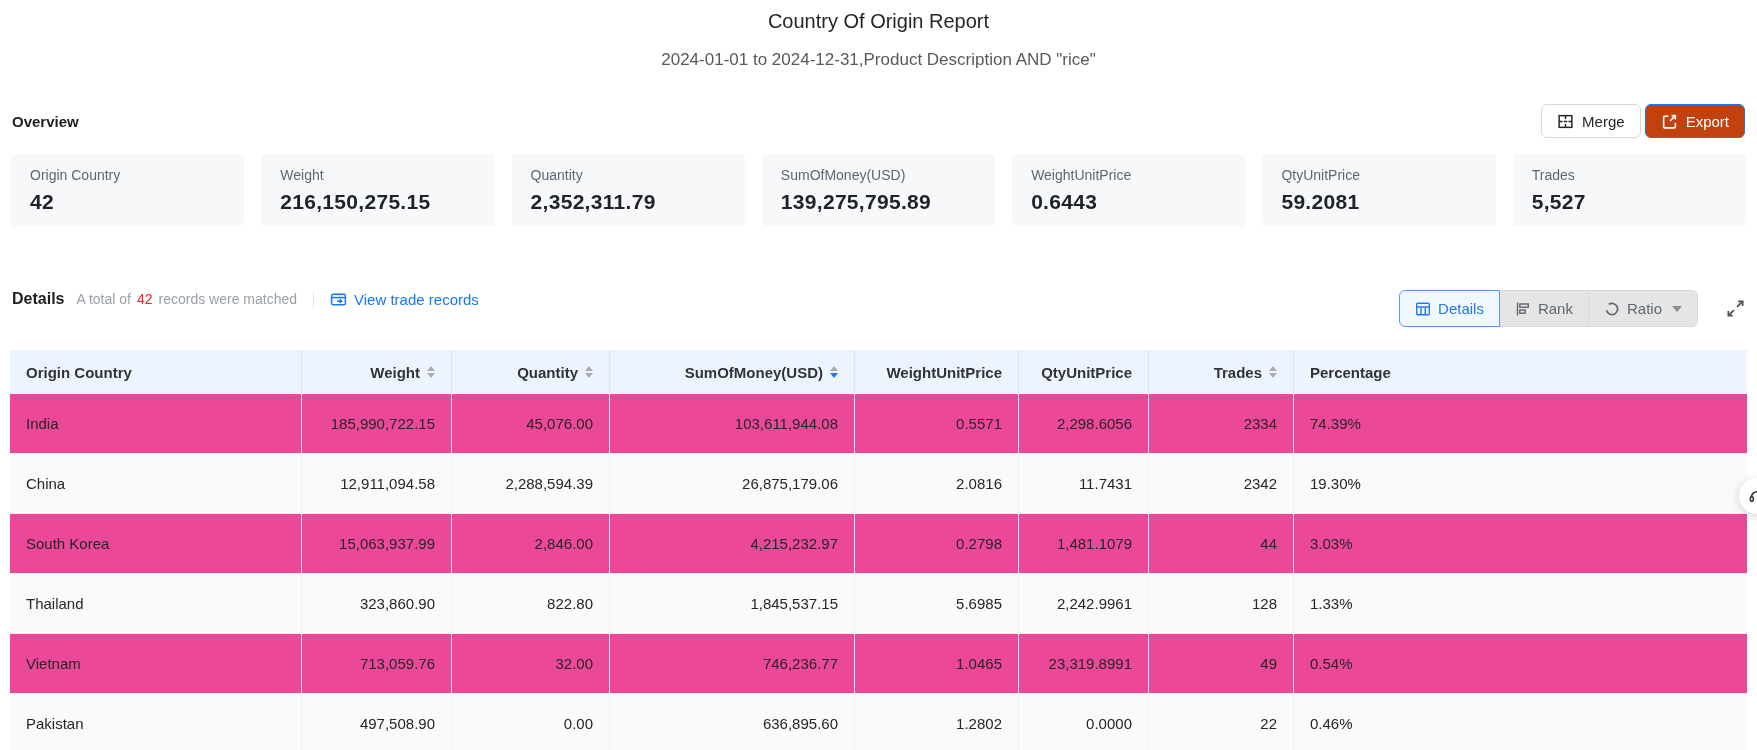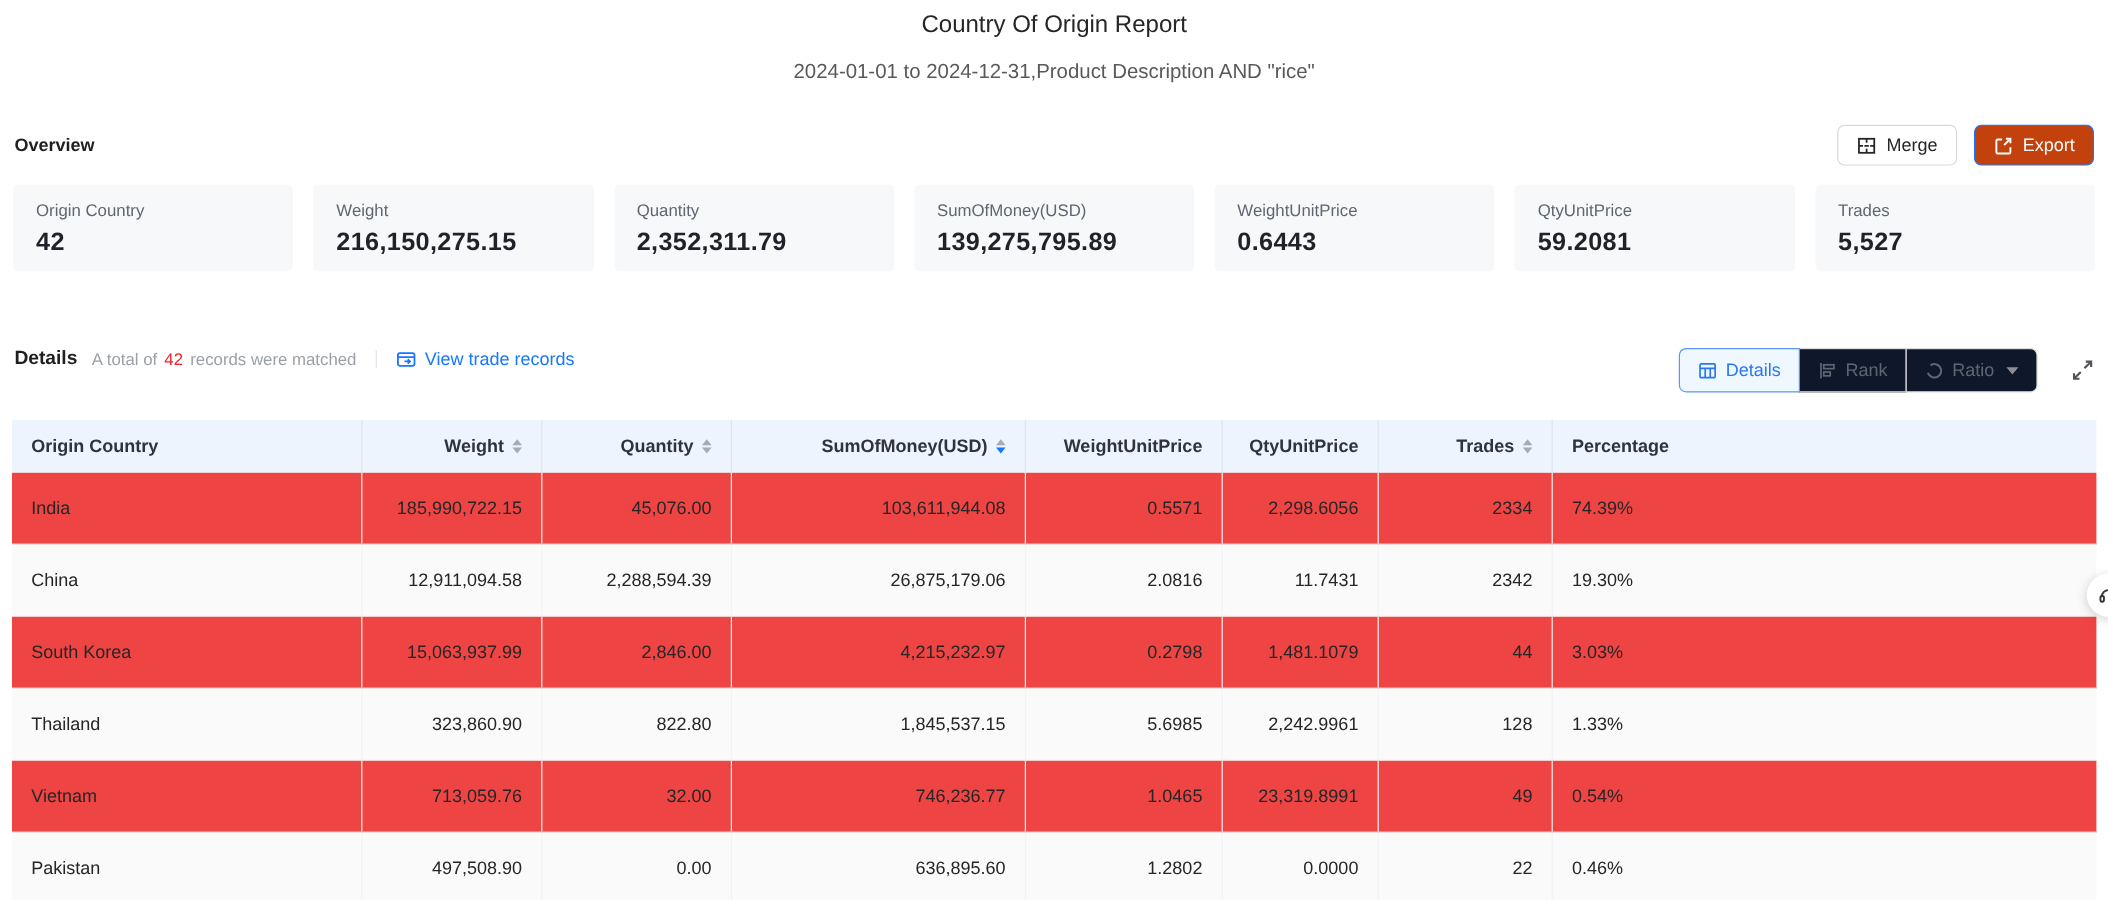--- a/index.html
+++ b/index.html
@@ -8,21 +8,21 @@
     background:#fff; color:#262626; overflow:hidden; position:relative;
     font-family:"Liberation Sans", sans-serif;
   }
   
   .page-title { text-align:center; padding-top:10px; font-size:20px; font-weight:500; color:#262626; }
   .page-subtitle { text-align:center; margin-top:17px; font-size:17px; color:#595959; }
 
   
   .overview-bar { display:flex; justify-content:space-between; align-items:center; padding:0 12px; margin-top:34px; }
   .section-heading { font-size:15px; font-weight:700; color:#1f1f1f; }
-  .btn-row { display:flex; gap:14px; }
+  .btn-row { display:flex; gap:4px; }
   .btn { height:34px; display:inline-flex; align-items:center; gap:8px; padding:0 15px; border-radius:6px; font-size:15px; cursor:pointer; }
   .btn-merge { background:#fff; border:1px solid #d9d9d9; color:#262626; }
   .btn-export { background:#c2410c; border:1px solid #1677ff; color:#fff; }
 
   
   .cards { display:flex; gap:17px; padding:0 11px; margin-top:16px; }
   .card { flex:1; background:#f7f8fa; border-radius:4px; height:72px; padding:13px 19px; }
   .card-label { font-size:14px; color:#5f6673; }
   .card-value { font-size:21px; font-weight:700; color:#1f2329; margin-top:7px; letter-spacing:.3px; }
 
@@ -31,39 +31,39 @@
   .details-left { display:flex; align-items:center; }
   .details-heading { font-size:16px; font-weight:700; color:#1f1f1f; }
   .summary { margin-left:12px; font-size:14px; color:#9aa0a6; display:flex; align-items:center; gap:6px; }
   .summary .count { color:#f5222d; }
   .v-divider { width:1px; height:15px; background:#e3e3e3; margin:0 16px; }
   .trade-link { display:inline-flex; align-items:center; gap:7px; color:#1677ff; font-size:15px; cursor:pointer; }
 
   .details-right { display:flex; align-items:center; }
   .seg-group { display:flex; }
   .seg-btn { height:37px; display:inline-flex; align-items:center; gap:7px; padding:0 15px;
-             background:#0f172a; border:1px solid #d9d9d9; color:#5f6673; font-size:15px; cursor:pointer; margin-left:-1px; }
+             background:#e5e5e5; border:1px solid #d9d9d9; color:#5f6673; font-size:15px; cursor:pointer; margin-left:-1px; }
   .seg-btn:first-child { border-radius:6px 0 0 6px; margin-left:0; }
   .seg-btn:last-child  { border-radius:0 6px 6px 0; }
   .seg-btn.active { background:#f0f8ff; border-color:#5a96f5; color:#2677f0; position:relative; z-index:2; }
   .fullscreen-btn { margin-left:28px; color:#4e5358; display:inline-flex; cursor:pointer; }
 
   
   .report-table { margin:23px 10px 0 10px; font-size:15px; }
   .tr { display:grid; grid-template-columns:292px 150px 158px 245px 164px 130px 145px 1fr; }
   .thead { background:#eef4fe; }
   .th { height:44px; display:flex; align-items:center; padding:0 16px; font-weight:700; color:#30333a;
         border-right:1px solid #dee4ee; }
   .th:last-child { border-right:none; }
   .th.right { justify-content:flex-end; }
   .td { height:59px; display:flex; align-items:center; padding:0 16px; color:#262626;
         border-right:1px solid #f2f2f2; }
   .td:last-child { border-right:none; }
   .td.right { justify-content:flex-end; }
-  .tbody .tr { border-bottom:1px solid #f0f0f0; background:#ef4444; }
+  .tbody .tr { border-bottom:1px solid #f0f0f0; background:#ec4899; }
   .tbody .tr.alt { background:#fafafa; }
 
   .sorter { display:inline-flex; flex-direction:column; margin-left:7px; gap:2px; }
   .caret-up { width:0; height:0; border-left:4.5px solid transparent; border-right:4.5px solid transparent; border-bottom:5.5px solid #a8abb2; }
   .caret-dn { width:0; height:0; border-left:4.5px solid transparent; border-right:4.5px solid transparent; border-top:5.5px solid #a8abb2; }
   .caret-dn.on { border-top-color:#1677ff; }
 
   .ratio-caret { display:inline-block; width:0; height:0; border-left:5px solid transparent; border-right:5px solid transparent; border-top:6px solid #8c9096; margin-left:3px; }
 
   

